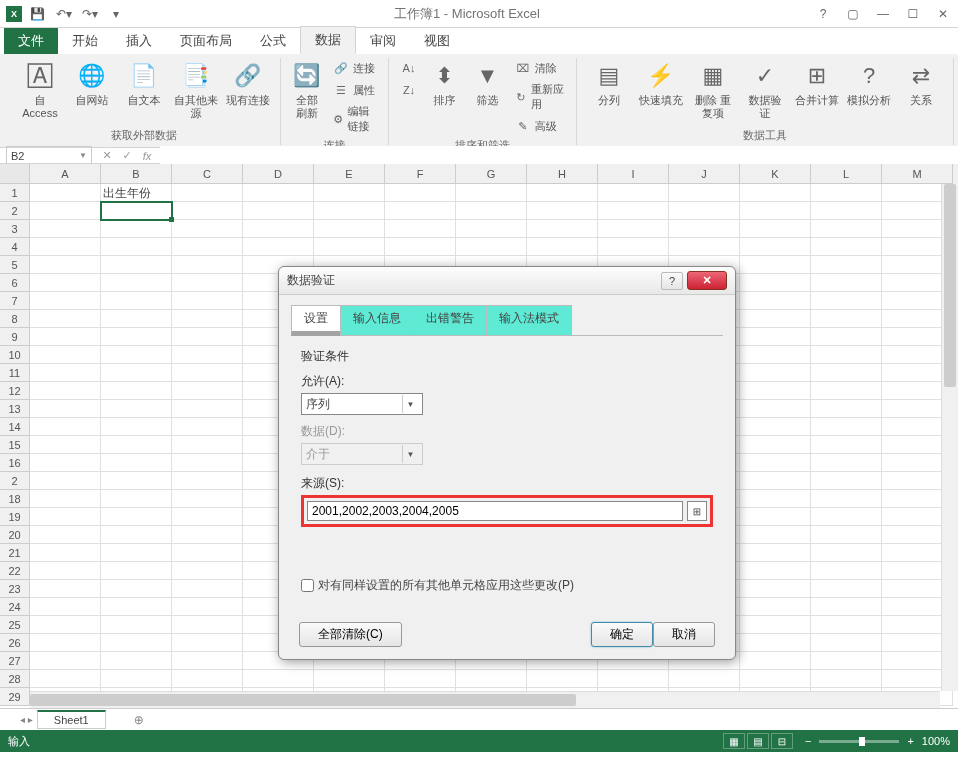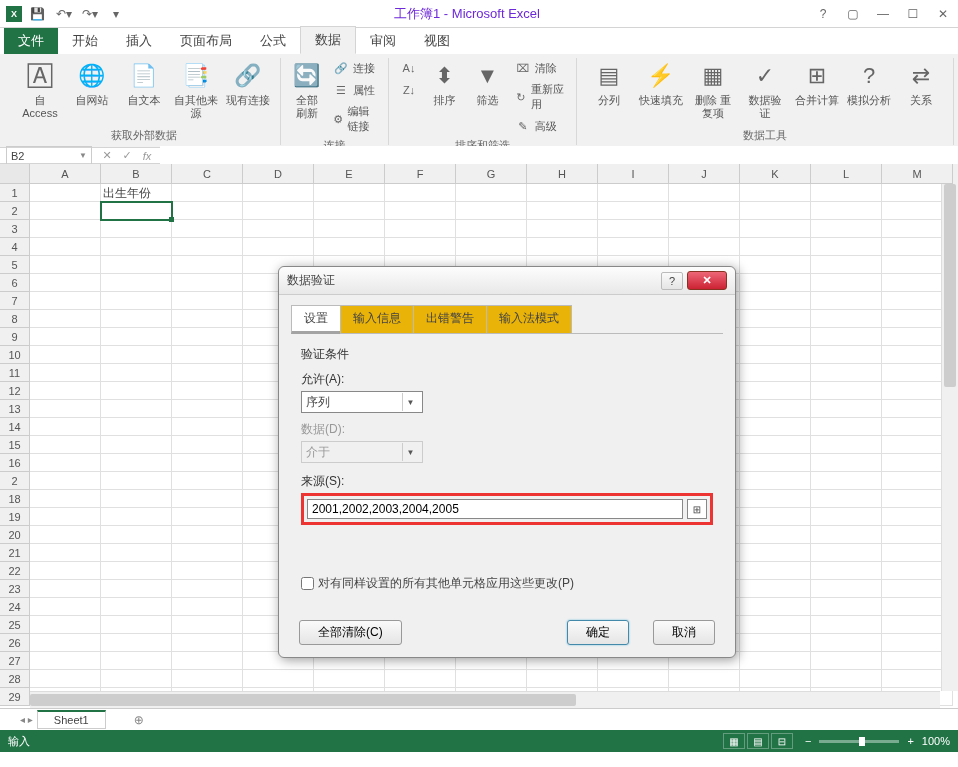--- a/index.html
+++ b/index.html
@@ -3,21 +3,21 @@
 <meta charset="utf-8">
 <style>
 * { margin: 0; padding: 0; box-sizing: border-box; font-family: "Microsoft YaHei", "Segoe UI", sans-serif; }
 body { background: #fff; font-size: 12px; color: #444; overflow: hidden; width: 958px; height: 767px; position: relative; }
 
 
 .titlebar { height: 28px; background: #fff; display: flex; align-items: center; border-bottom: 1px solid #d4d4d4; }
 .titlebar .qat { display: flex; align-items: center; gap: 6px; padding-left: 6px; }
 .titlebar .excel-icon { width: 16px; height: 16px; background: #217346; display: inline-flex; align-items: center; justify-content: center; color: #fff; font-size: 9px; font-weight: bold; }
 .titlebar .qat-btn { width: 20px; height: 20px; display: inline-flex; align-items: center; justify-content: center; color: #666; cursor: pointer; }
-.titlebar .title { flex: 1; text-align: center; color: #6d28d9; font-size: 13px; }
+.titlebar .title { flex: 1; text-align: center; color: #737373; font-size: 13px; }
 .titlebar .winctrl { display: flex; }
 .titlebar .winbtn { width: 30px; height: 28px; display: flex; align-items: center; justify-content: center; color: #666; }
 
 
 .ribbon-tabs { height: 26px; display: flex; align-items: flex-end; background: #fff; padding-left: 4px; }
 .ribbon-tabs .tab { padding: 4px 14px; color: #444; font-size: 13px; cursor: pointer; }
 .ribbon-tabs .tab.file { background: #217346; color: #fff; }
 .ribbon-tabs .tab.active { border: 1px solid #d4d4d4; border-bottom: 1px solid #f1f1f1; background: #f1f1f1; }
 
 
@@ -70,22 +70,22 @@
 .statusbar .zoom-thumb { position: absolute; left: 50%; top: -3px; width: 6px; height: 9px; background: #fff; }
 
 
 .dialog-mask { position: absolute; left: 278px; top: 266px; width: 458px; background: #f0f0f0; border: 1px solid #888; box-shadow: 2px 2px 12px rgba(0,0,0,0.4); border-radius: 6px; }
 .dialog-title { height: 28px; display: flex; align-items: center; padding: 0 8px; background: linear-gradient(#fdfdfd,#e8e8e8); border-bottom: 1px solid #ccc; border-radius: 6px 6px 0 0; }
 .dialog-title .txt { flex: 1; font-size: 12px; color: #444; }
 .dialog-title .help { width: 22px; height: 18px; border: 1px solid #bbb; border-radius: 2px; display: flex; align-items: center; justify-content: center; font-size: 11px; margin-right: 4px; background: linear-gradient(#fafafa,#e5e5e5); cursor: pointer; }
 .dialog-title .close { width: 40px; height: 19px; background: linear-gradient(#e67,#c23); border: 1px solid #832; border-radius: 3px; color: #fff; display: flex; align-items: center; justify-content: center; font-weight: bold; font-size: 11px; cursor: pointer; }
 .dialog-body { padding: 10px 12px; }
 .dialog-tabs { display: flex; border-bottom: 1px solid #bbb; }
-.dialog-tab { padding: 4px 12px; border: 1px solid #bbb; background: #eab308; margin-bottom: -1px; font-size: 12px; cursor: pointer; }
-.dialog-tab.active { background: #fff; border-bottom: 3px solid #a3a3a3; }
+.dialog-tab { padding: 4px 12px; border: 1px solid #bbb; background: #5eead4; margin-bottom: -1px; font-size: 12px; cursor: pointer; }
+.dialog-tab.active { background: #fff; border-bottom: 5px solid #a3a3a3; }
 .dialog-tab + .dialog-tab { margin-left: -1px; }
 .dialog-content { background: #f0f0f0; padding: 12px 10px 4px; }
 .field-label { font-size: 12px; margin-bottom: 3px; color: #333; }
 .field-label.disabled { color: #999; }
 .field-row { display: flex; align-items: flex-start; gap: 20px; margin-bottom: 8px; }
 .select-box { width: 122px; height: 22px; border: 1px solid #888; background: #fff; display: flex; align-items: center; padding: 0 4px; font-size: 12px; justify-content: space-between; }
 .select-box.disabled { background: #f0f0f0; color: #999; border-color: #ccc; }
 .select-box .arrow { width: 16px; height: 18px; border-left: 1px solid #ccc; display: flex; align-items: center; justify-content: center; font-size: 8px; color: #555; }
 .checkbox-row { display: flex; align-items: center; gap: 4px; font-size: 12px; margin-bottom: 6px; }
 .checkbox-row input { width: 13px; height: 13px; }
@@ -830,18 +830,18 @@
       </div>
       <div style="height:50px"></div>
       <label class="checkbox-row">
           <input type="checkbox" style="">
           <span>对有同样设置的所有其他单元格应用这些更改(P)</span>
         </label>
     </div>
   </div>
   <div class="dialog-footer">
     <button class="dlg-btn">全部清除(C)</button>
-    <div style="display:flex;gap:24px">
+    <div style="display:flex;gap:0">
       <button class="dlg-btn primary">确定</button>
       <button class="dlg-btn">取消</button>
     </div>
   </div>
 </div>
 
 </body></html>

